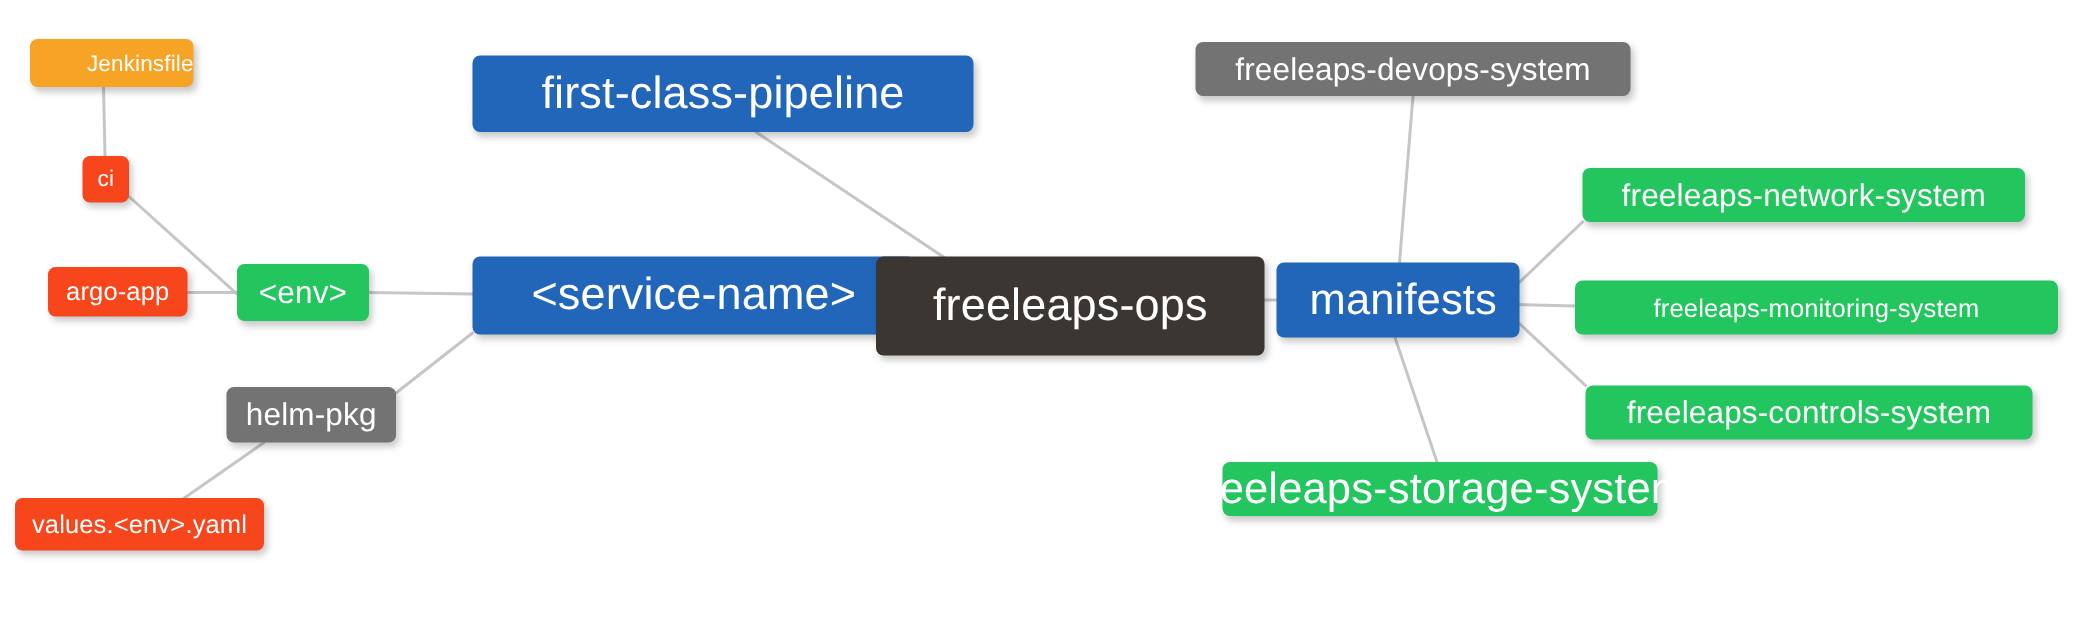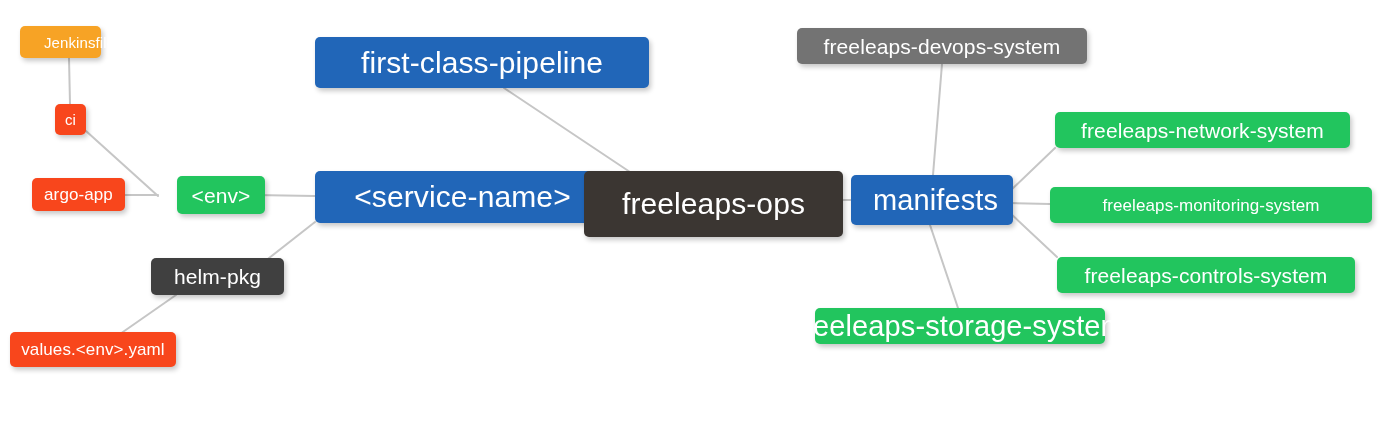--- a/index.html
+++ b/index.html
@@ -62,33 +62,33 @@
       <path d="M 504,88 L 630,172" stroke="#c6c6c6" stroke-width="2" fill="none" stroke-linecap="round"></path>
       <path d="M 571,196 L 584,197" stroke="#c6c6c6" stroke-width="2" fill="none" stroke-linecap="round"></path>
       <path d="M 843,200 L 851,200" stroke="#c6c6c6" stroke-width="2" fill="none" stroke-linecap="round"></path>
       <path d="M 933,175 L 942,64" stroke="#c6c6c6" stroke-width="2" fill="none" stroke-linecap="round"></path>
       <path d="M 1009,192 L 1055,148" stroke="#c6c6c6" stroke-width="2" fill="none" stroke-linecap="round"></path>
       <path d="M 1009,203 L 1050,204" stroke="#c6c6c6" stroke-width="2" fill="none" stroke-linecap="round"></path>
       <path d="M 1009,212 L 1057,257" stroke="#c6c6c6" stroke-width="2" fill="none" stroke-linecap="round"></path>
       <path d="M 930,225 L 958,308" stroke="#c6c6c6" stroke-width="2" fill="none" stroke-linecap="round"></path>
     </svg>
   <div id="node-layer">
-      <div class="node" style="left: 20px; top: 26px; width: 81px; height: 32px; background: rgb(247, 163, 37); font-size: 15px; padding-left: 48px;">
+      <div class="node" style="left: 20px; top: 26px; width: 109px; height: 32px; background: rgb(247, 163, 37); font-size: 15px; padding-left: 48px;">
         <span class="node-label">Jenkinsfile</span>
       </div>
       <div class="node" style="left: 55px; top: 104px; width: 31px; height: 31px; background: rgb(248, 70, 28); font-size: 15px;">
         <span class="node-label">ci</span>
       </div>
       <div class="node" style="left: 32px; top: 178px; width: 93px; height: 33px; background: rgb(248, 70, 28); font-size: 17px;">
         <span class="node-label">argo-app</span>
       </div>
-      <div class="node" style="left: 158px; top: 176px; width: 88px; height: 38px; background: rgb(34, 197, 94); font-size: 21px; margin-left: 19px;">
+      <div class="node" style="left: 158px; top: 176px; width: 88px; height: 38px; background: rgb(34, 197, 94); font-size: 21px;">
         <span class="node-label">&lt;env&gt;</span>
       </div>
-      <div class="node" style="left: 151px; top: 258px; width: 133px; height: 37px; background: #404040; font-size: 21px;">
+      <div class="node" style="left: 151px; top: 258px; width: 113px; height: 37px; background: #737373; font-size: 21px;">
         <span class="node-label">helm-pkg</span>
       </div>
       <div class="node" style="left: 10px; top: 332px; width: 166px; height: 35px; background: rgb(248, 70, 28); font-size: 17px;">
         <span class="node-label">values.&lt;env&gt;.yaml</span>
       </div>
       <div class="node" style="left: 315px; top: 37px; width: 334px; height: 51px; background: rgb(33, 102, 184); font-size: 30px;">
         <span class="node-label">first-class-pipeline</span>
       </div>
       <div class="node" style="left: 315px; top: 171px; width: 295px; height: 52px; background: rgb(33, 102, 184); font-size: 30px;">
         <span class="node-label">&lt;service-name&gt;</span>

